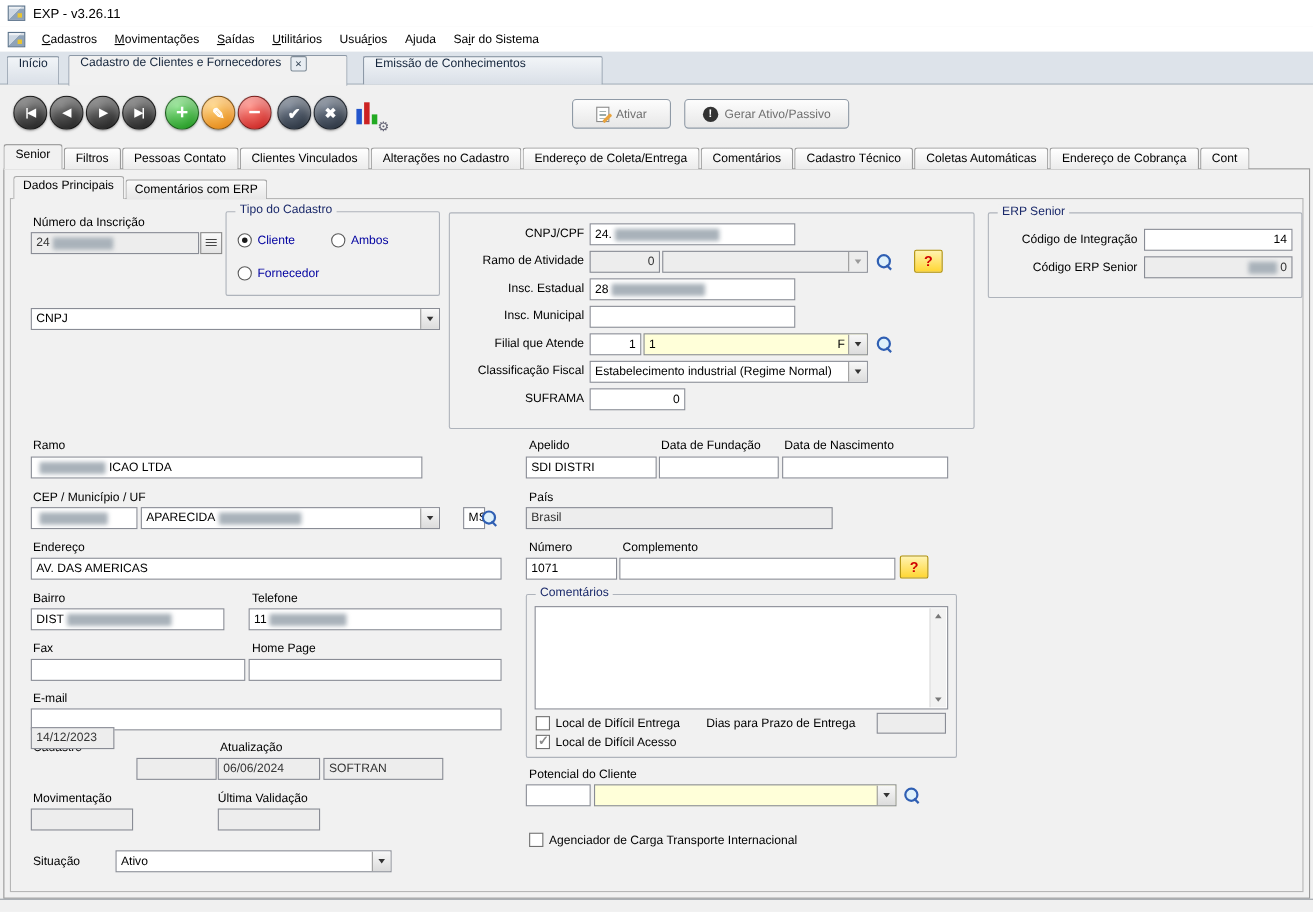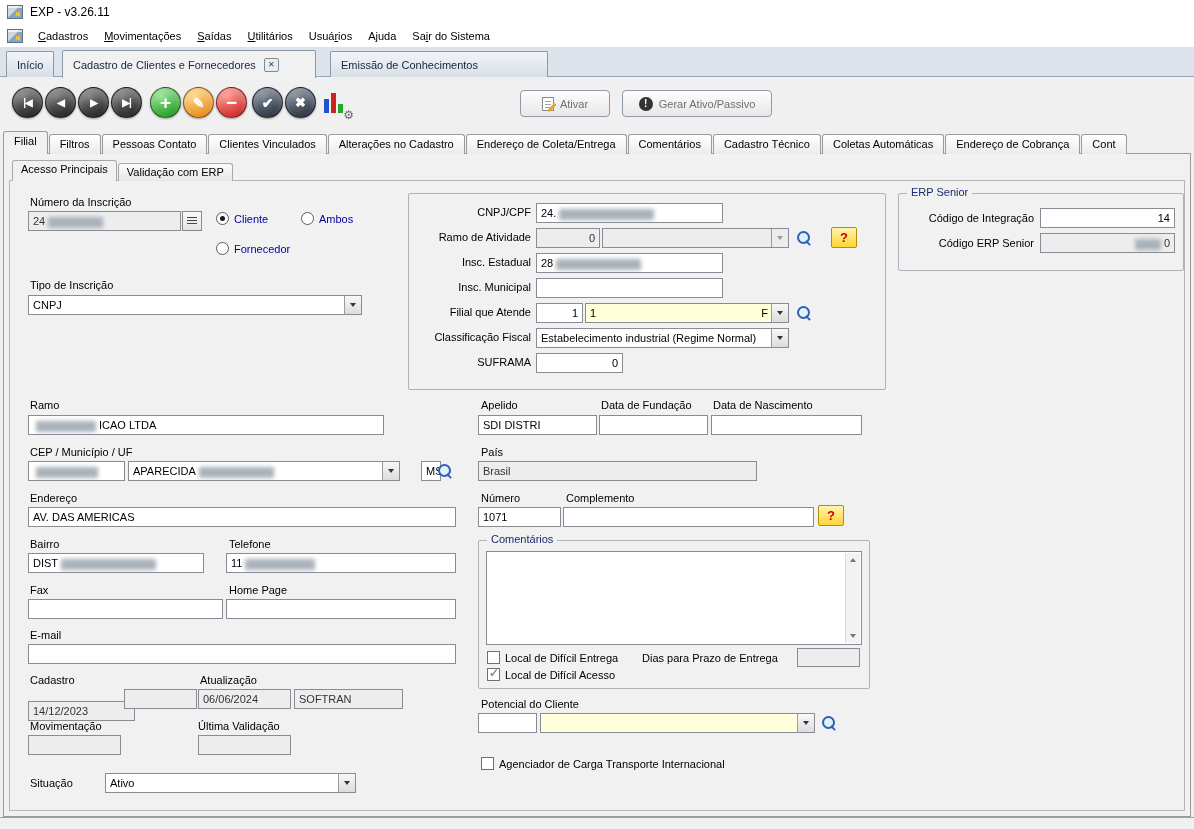--- a/index.html
+++ b/index.html
@@ -12,21 +12,21 @@
   .title-text{font-size:12px}
   .appicon{width:16px;height:14px;display:inline-block;background:linear-gradient(135deg,#cdd7e2 0 45%,#8fa3b8 45% 100%);border:1px solid #5b728a;box-shadow:inset 0 2px 0 rgba(255,255,255,.65);position:relative}
   .appicon::after{content:"";position:absolute;right:2px;bottom:2px;width:4px;height:4px;background:#e8c430}
   .menubar{position:absolute;left:0;top:24px;width:100%;height:23px;background:#fff;display:flex;align-items:center;gap:2px;padding-left:7px}
   .menubar .appicon{margin-right:6px}
   .mitem{padding:3px 7px;cursor:default}
   .mitem u{text-decoration:underline}
 
   
   .wtabs{position:absolute;left:0;top:47px;width:100%;height:30px;background:#dde3ea;border-bottom:1px solid #9aa5b1}
-  .wtab{position:absolute;top:4px;height:26px;display:flex;align-items:center;gap:8px;padding:0 10px;color:#14253c;background:linear-gradient(#f2f5f8,#d9dfe7);border:1px solid #8d99a7;border-bottom:none;border-radius:2px 2px 0 0;white-space:nowrap;overflow:hidden;cursor:default}
+  .wtab{position:absolute;top:4px;height:26px;display:flex;align-items:flex-start;gap:8px;padding:0 10px;color:#14253c;background:linear-gradient(#f2f5f8,#d9dfe7);border:1px solid #8d99a7;border-bottom:none;border-radius:2px 2px 0 0;white-space:nowrap;overflow:hidden;cursor:default}
   .wtab.active{background:#f1f1f1;top:3px;height:28px;z-index:2}
   .closebox{width:15px;height:14px;border:1px solid #7f8c98;background:#e8edf2;font-size:8px;color:#345;display:flex;align-items:center;justify-content:center;border-radius:2px}
   .minidd{position:absolute;left:1146px;top:57px;width:20px;height:17px;border:1px solid #8d99a7;background:linear-gradient(#f4f6f8,#dfe4ea);display:flex;align-items:center;justify-content:center}
   .wrench{position:absolute;left:1168px;top:55px;width:18px;height:18px;transform:rotate(-35deg)}
   .wrench::before{content:"";position:absolute;left:7px;top:3px;width:4px;height:13px;background:#9aa2ad;border-radius:2px}
   .wrench::after{content:"";position:absolute;left:4px;top:-3px;width:10px;height:6px;border:2px solid #9aa2ad;border-bottom:none;border-radius:3px 3px 0 0}
   .star{position:absolute;left:1186px;top:52px;font-size:15px;color:#f2c200}
 
   
   .toolbar{position:absolute;left:0;top:77px;width:100%;height:55px;background:#f0f0f0}
@@ -171,63 +171,66 @@
         </span>
       <span>Ativar</span>
     </button>
     <button class="pushbtn" style="left:622px;width:150px">
       <span class="excl-ico">!</span>
       <span>Gerar Ativo/Passivo</span>
     </button>
   </div>
 
   <div class="mtabs">
-    <span class="mtab active">Filial</span>
+    <span class="mtab active">Senior</span>
     <span class="mtab">Filtros</span>
     <span class="mtab">Pessoas Contato</span>
     <span class="mtab">Clientes Vinculados</span>
     <span class="mtab">Alterações no Cadastro</span>
     <span class="mtab">Endereço de Coleta/Entrega</span>
     <span class="mtab">Comentários</span>
     <span class="mtab">Cadastro Técnico</span>
     <span class="mtab">Coletas Automáticas</span>
     <span class="mtab">Endereço de Cobrança</span>
     <span class="mtab">Cont</span>
   </div>
   <div class="page"></div>
 
   <div class="stabs">
-    <span class="stab active">Acesso Principais</span>
-    <span class="stab">Validação com ERP</span>
+    <span class="stab active">Dados Principais</span>
+    <span class="stab">Comentários com ERP</span>
   </div>
   <div class="subpage"></div>
 
   <span class="lbl" style="left:30px;top:196px">Número da Inscrição</span>
   <div class="fld dis" style="left:28px;top:211px;width:153px">
     <span>24</span><span class="redact" style="width:55px"></span>
   </div>
   <button class="sqbtn" style="left:182px;top:211px">
       <span class="lines-ico"></span>
     </button>
 
+  <div class="grp" style="left:205px;top:192px;width:195px;height:77px">
+    <span class="ttl">Tipo do Cadastro</span>
+  </div>
   <div class="radio sel" style="left:216px;top:212px">
     <span class="dot"></span>
       <span>Cliente</span>
   </div>
   <div class="radio" style="left:301px;top:212px">
     <span class="dot"></span>
       <span>Ambos</span>
   </div>
   <div class="radio" style="left:216px;top:242px">
     <span class="dot"></span>
       <span>Fornecedor</span>
   </div>
 
   <span class="lbl" style="left:30px;top:279px">Tipo de Inscrição</span>
-  <div class="fld combo" style="left:28px;top:295px;width:334px">
+  <div class="fld combo" style="left:28px;top:280px;width:372px">
     <span>CNPJ</span>
     <span class="dd">
         <i class="tri-down"></i>
       </span>
   </div>
 
   <div class="grp" style="left:408px;top:193px;width:478px;height:197px"></div>
 
   <span class="lbl rlbl" style="top:206px">CNPJ/CPF</span>
   <div class="fld" style="left:536px;top:203px;width:187px">
@@ -385,21 +388,21 @@
   <div class="fld" style="left:226px;top:599px;width:230px">
     <span></span>
   </div>
 
   <span class="lbl" style="left:30px;top:629px">E-mail</span>
   <div class="fld" style="left:28px;top:644px;width:428px">
     <span></span>
   </div>
 
   <span class="lbl" style="left:30px;top:674px">Cadastro</span>
-  <div class="fld dis" style="left:28px;top:701px;width:107px">
+  <div class="fld dis" style="left:28px;top:661px;width:76px">
     <span>14/12/2023</span>
   </div>
   <div class="fld dis" style="left:124px;top:689px;width:73px">
     <span></span>
   </div>
   <span class="lbl" style="left:200px;top:674px">Atualização</span>
   <div class="fld dis" style="left:198px;top:689px;width:93px">
     <span>06/06/2024</span>
   </div>
   <div class="fld dis" style="left:294px;top:689px;width:109px">

